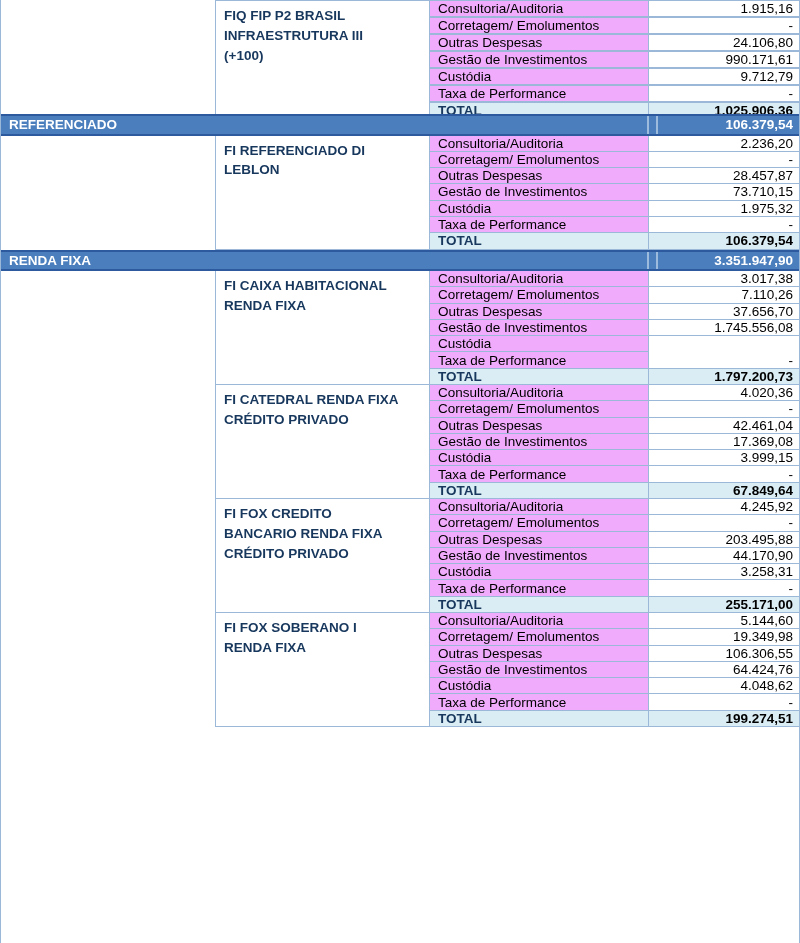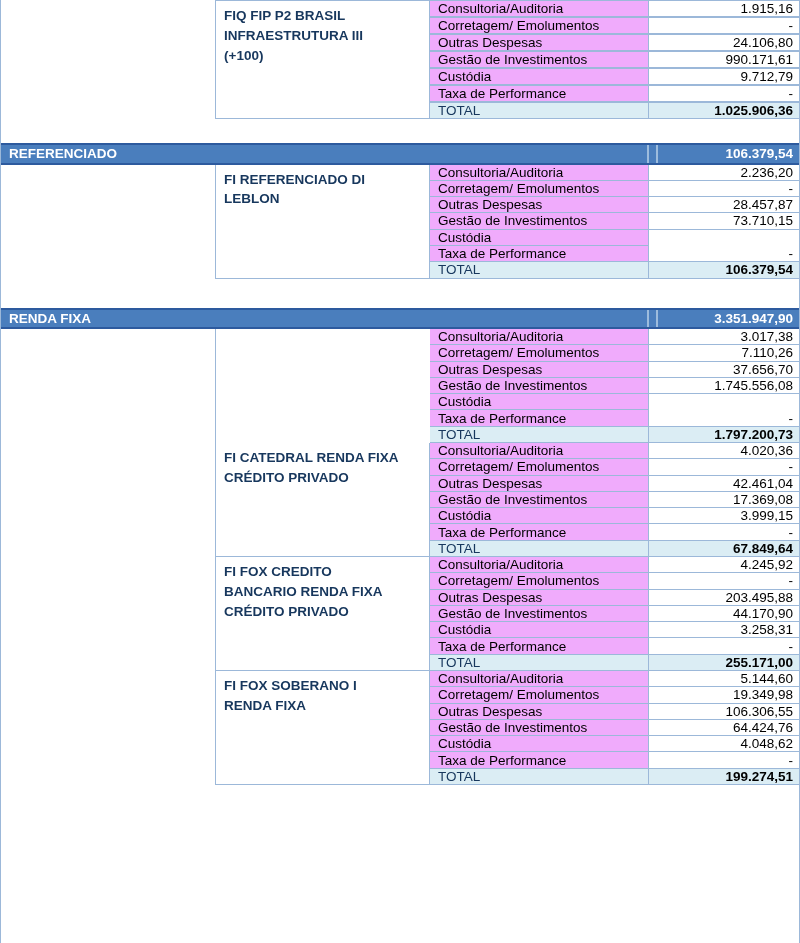--- a/index.html
+++ b/index.html
@@ -50,41 +50,40 @@
   }
   .value-cell{
     grid-column:4;
     border-bottom:1px solid var(--row-border);
     display:flex;align-items:center;justify-content:flex-end;
     padding-right:6px;
     font-size:13.5px;color:#000;background:#fff;
   }
   .expense-cell.total{
     background:var(--total-bg);
-    font-weight:normal;color:var(--navy);
+    font-weight:bold;color:var(--navy);
   }
   .value-cell.total{
     background:var(--total-bg);
     font-weight:bold;color:#000;
   }
   .fund-section.first .fund-cell,
   .fund-section.first .expense-cell,
   .fund-section.first .value-cell{
     border-top:1px solid var(--row-border);
   }
   
   .cat-bar{
     position:relative;
     height:21.5px;
     background:var(--bar-bg);
     border-top:2px solid var(--bar-border);
     border-bottom:2px solid var(--bar-border);
     display:flex;align-items:center;justify-content:space-between;
     padding:0 6px 0 8px;
-    margin-top:29px;
   }
   .cat-bar-label,.cat-bar-value{
     font-weight:bold;color:#fff;font-size:13.5px;line-height:1;
     position:relative;z-index:1;
   }
   .bar-sep{
     position:absolute;top:0;bottom:0;width:2px;
     background:rgba(225,238,248,0.55);
   }
   .bar-sep.sep1{left:646px;}
@@ -141,37 +140,41 @@
   <div class="expense-cell" style="grid-row: 2;">Corretagem/ Emolumentos</div>
   <div class="value-cell" style="grid-row: 2;">-</div>
 
   <div class="expense-cell" style="grid-row: 3;">Outras Despesas</div>
   <div class="value-cell" style="grid-row: 3; text-align: center;">28.457,87</div>
 
   <div class="expense-cell" style="grid-row: 4;">Gestão de Investimentos</div>
   <div class="value-cell" style="grid-row: 4;">73.710,15</div>
 
   <div class="expense-cell" style="grid-row: 5;">Custódia</div>
+  <div class="value-cell" style="grid-row: 5;">1.975,32</div>
 
   <div class="expense-cell" style="grid-row: 6;">Taxa de Performance</div>
   <div class="value-cell" style="grid-row: 6;">-</div>
 
   <div class="expense-cell total" style="grid-row: 7;">TOTAL</div>
   <div class="value-cell total" style="grid-row: 7;">106.379,54</div>
 </section>
 
   <div class="cat-bar">
     <span class="cat-bar-label">RENDA FIXA</span>
     <span class="cat-bar-value">3.351.947,90</span>
     <span class="bar-sep sep1"></span>
     <span class="bar-sep sep2"></span>
   </div>
 
   <section class="fund-section">
     <div class="cat-cell"></div>
+    <div class="fund-cell">
+      <span class="fund-name">FI CAIXA HABITACIONAL RENDA FIXA</span>
+    </div>
 
   <div class="expense-cell" style="grid-row: 1;">Consultoria/Auditoria</div>
   <div class="value-cell" style="grid-row: 1;">3.017,38</div>
 
   <div class="expense-cell" style="grid-row: 2;">Corretagem/ Emolumentos</div>
   <div class="value-cell" style="grid-row: 2;">7.110,26</div>
 
   <div class="expense-cell" style="grid-row: 3;">Outras Despesas</div>
   <div class="value-cell" style="grid-row: 3;">37.656,70</div>
 

